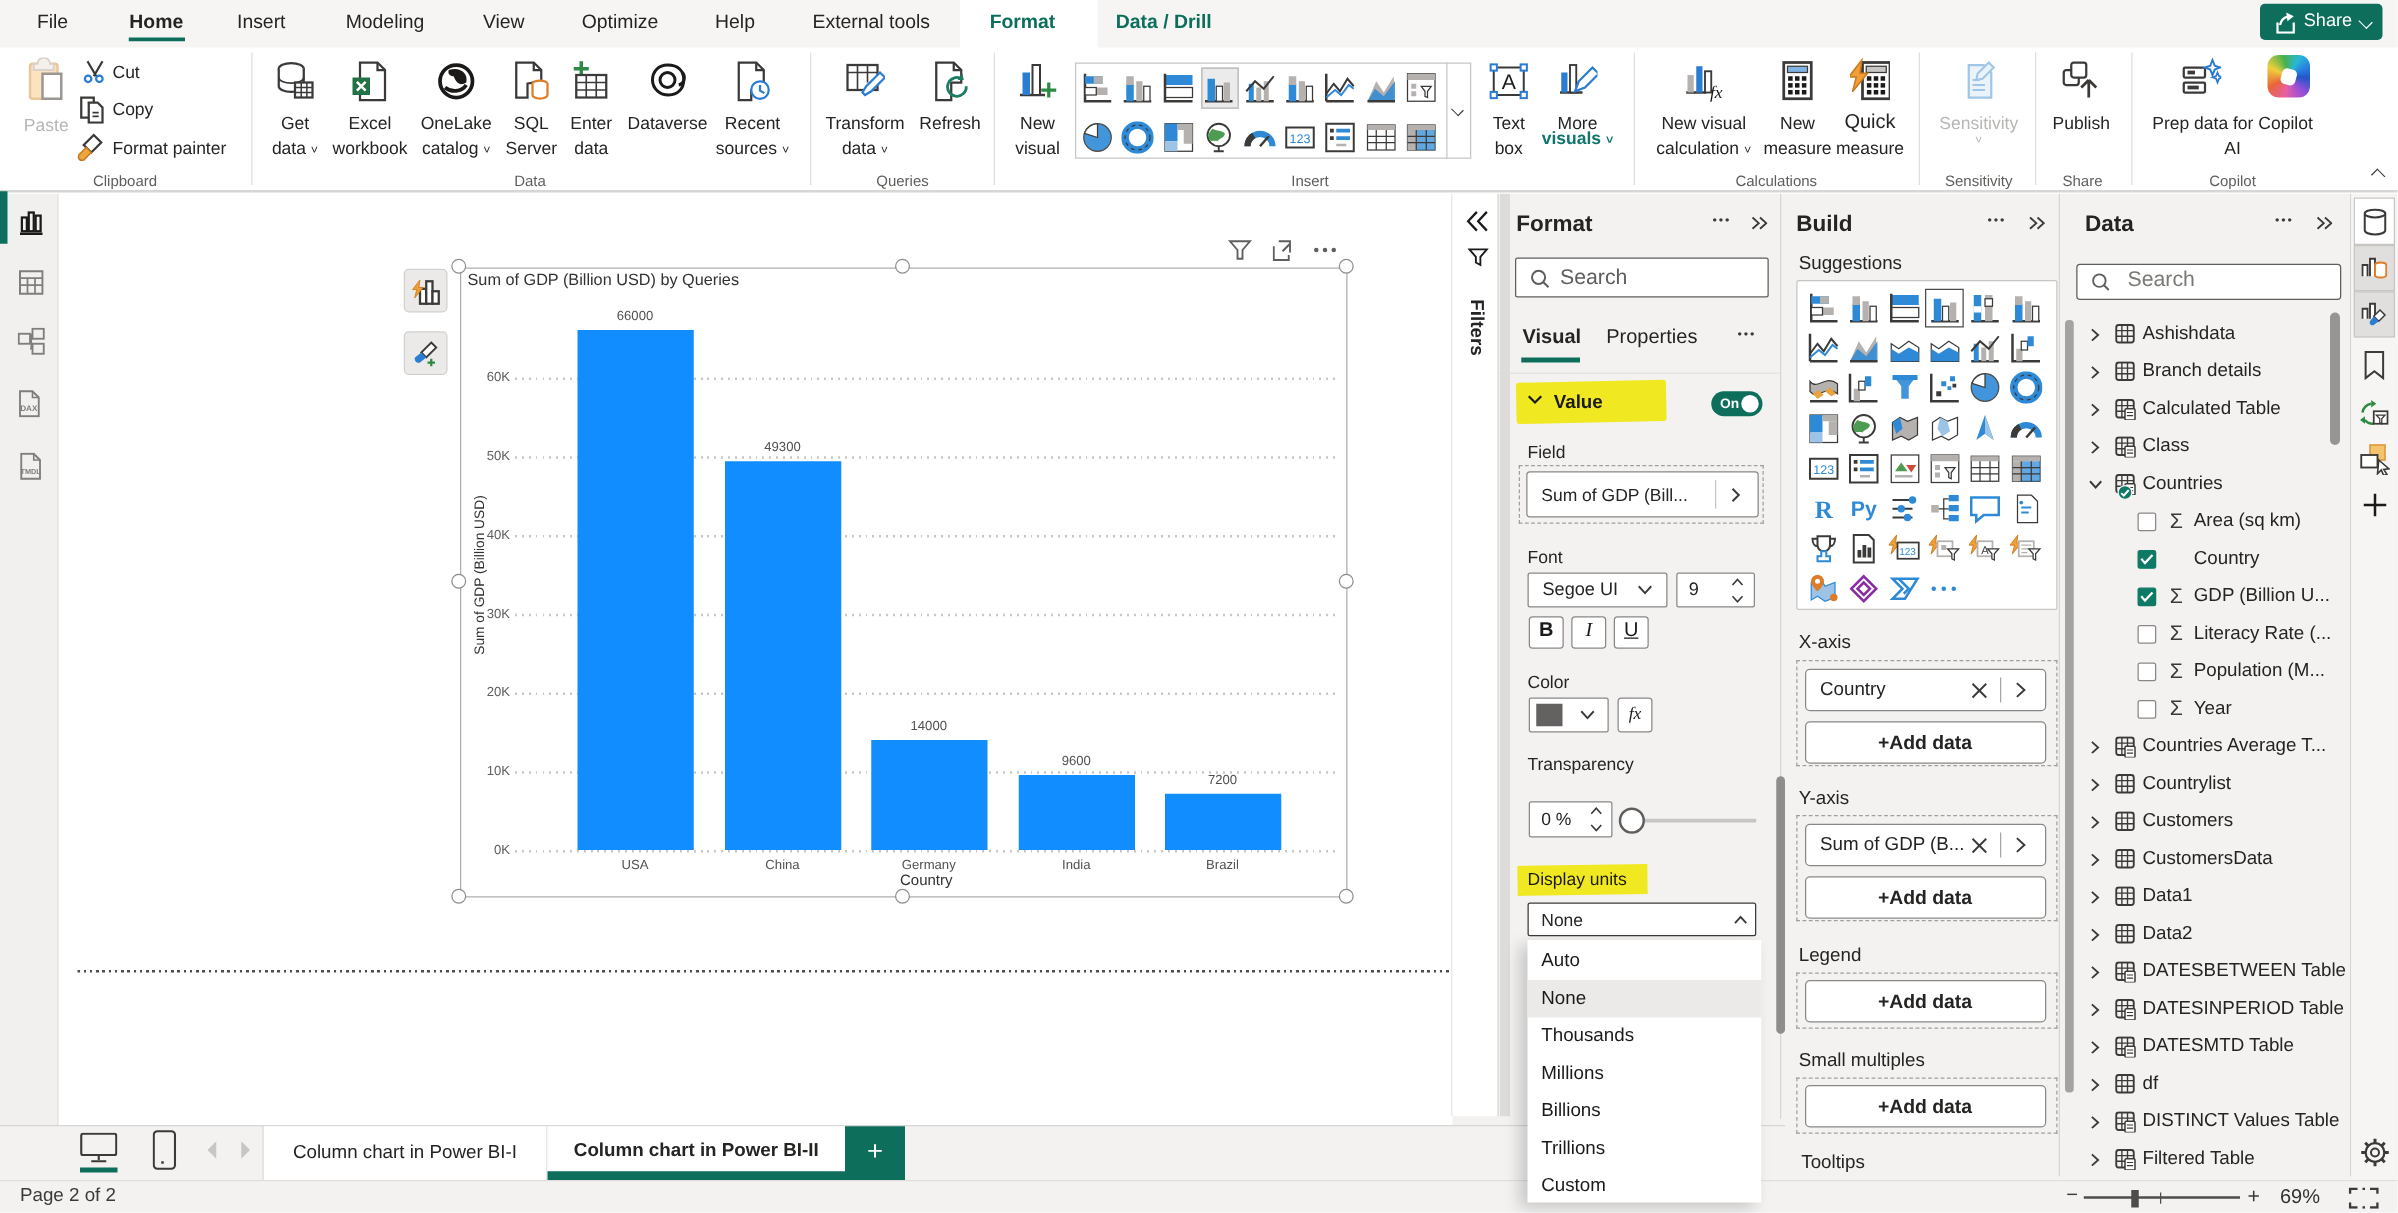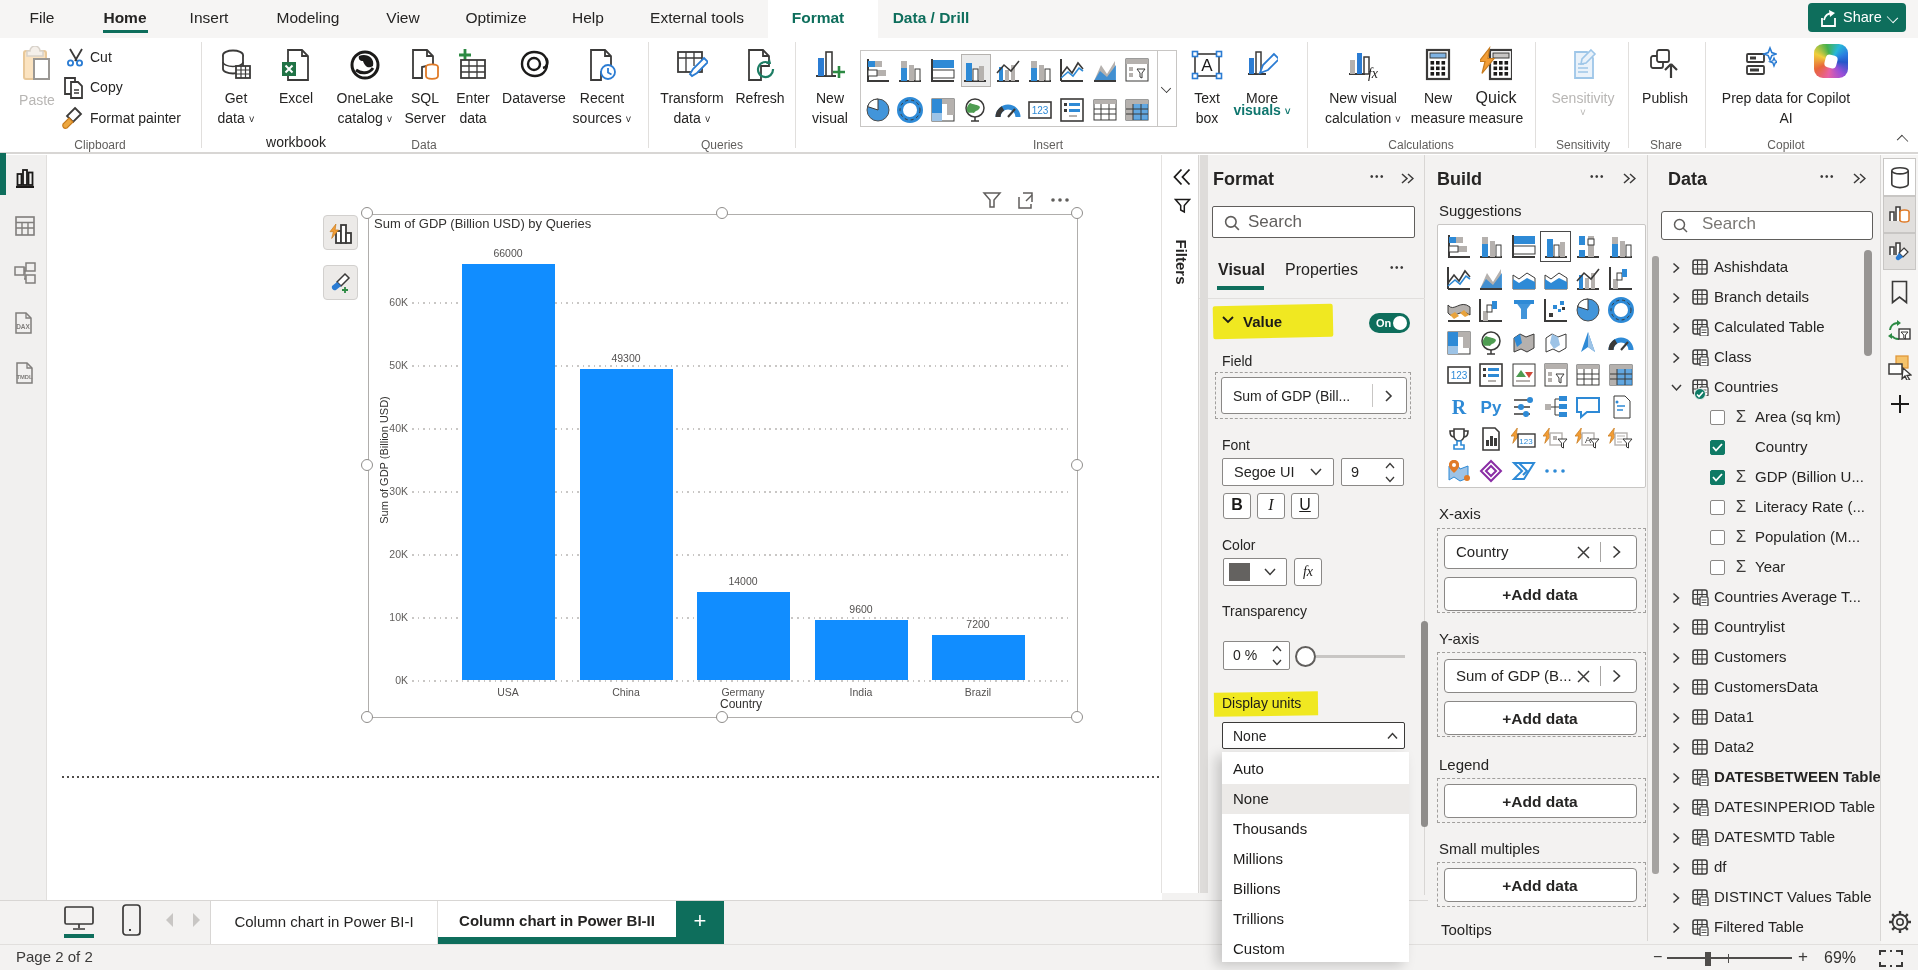--- a/index.html
+++ b/index.html
@@ -74,21 +74,21 @@
   </svg>
 <div style="position:absolute;left:236px;top:84px;height:28px;line-height:28px;font-size:14px;color:#252423;font-weight:400;white-space:nowrap;transform:translateX(-50%);">Get</div>
 <div style="position:absolute;left:236px;top:104px;height:28px;line-height:28px;font-size:14px;color:#252423;font-weight:400;white-space:nowrap;transform:translateX(-50%);">data <span style="font-size:10px">˅</span></div>
 <svg style="position:absolute;left:280px;top:46px" width="32" height="36" viewBox="0 0 32 32">
     <path d="M8 2h14l6 6v24H8z" fill="#fff" stroke="#3b3a39" stroke-width="1.8"></path>
     <path d="M22 2v6h6" fill="none" stroke="#3b3a39" stroke-width="1.8"></path>
     <rect x="2" y="14" width="14" height="14" fill="#217346"></rect>
     <path d="M5.5 17.5l7 7M12.5 17.5l-7 7" stroke="#fff" stroke-width="2"></path>
   </svg>
 <div style="position:absolute;left:296px;top:84px;height:28px;line-height:28px;font-size:14px;color:#252423;font-weight:400;white-space:nowrap;transform:translateX(-50%);">Excel</div>
-<div style="position:absolute;left:296px;top:104px;height:28px;line-height:28px;font-size:14px;color:#252423;font-weight:400;white-space:nowrap;transform:translateX(-50%);margin-top:24px;">workbook</div>
+<div style="position:absolute;left:296px;top:104px;height:28px;line-height:28px;font-size:14px;color:#252423;font-weight:400;white-space:nowrap;transform:translateX(-50%);">workbook</div>
 <svg style="position:absolute;left:349px;top:46px" width="32" height="36" viewBox="0 0 32 32">
     <circle cx="16" cy="17" r="13" fill="#fff" stroke="#1b1a19" stroke-width="3"></circle>
     <path d="M10 8c8-3 16 2 14 10-6 4-9-2-10-5-3 0-5-2-4-5z" fill="#1b1a19"></path>
     <path d="M7 22c5 4 13 4 17-2" fill="none" stroke="#1b1a19" stroke-width="3"></path>
   </svg>
 <div style="position:absolute;left:365px;top:84px;height:28px;line-height:28px;font-size:14px;color:#252423;font-weight:400;white-space:nowrap;transform:translateX(-50%);">OneLake</div>
 <div style="position:absolute;left:365px;top:104px;height:28px;line-height:28px;font-size:14px;color:#252423;font-weight:400;white-space:nowrap;transform:translateX(-50%);">catalog <span style="font-size:10px">˅</span></div>
 <svg style="position:absolute;left:409px;top:46px" width="32" height="36" viewBox="0 0 32 32">
     <path d="M4 2h14l6 6v9h-2l-9 2v11H4z" fill="#fff" stroke="#3b3a39" stroke-width="1.8"></path>
     <path d="M18 2v6h6" fill="none" stroke="#3b3a39" stroke-width="1.8"></path>
@@ -947,21 +947,21 @@
 <div style="position:absolute;left:1714px;top:732px;height:30px;line-height:30px;font-size:15px;color:#252423;font-weight:400;white-space:nowrap;">Data2</div>
 <svg style="position:absolute;left:1672px;top:772px" width="8" height="11" viewBox="0 0 8 11">
     <path d="M1.5 1.5l5 4.5-5 4.5" fill="none" stroke="#3b3a39" stroke-width="1.5"></path>
   </svg>
 <svg style="position:absolute;left:1692px;top:769px" width="17" height="17" viewBox="0 0 17 17">
     <rect x="1" y="1" width="14" height="14" rx="2" fill="none" stroke="#3b3a39" stroke-width="1.5"></rect>
     <path d="M1 5.5h14M5.5 1v14M10 1v14M1 10h14" stroke="#3b3a39" stroke-width="1.1"></path>
     <rect x="8" y="8" width="8" height="9" rx="1" fill="#fff" stroke="#3b3a39" stroke-width="1.2"></rect>
     <path d="M9.5 11h5M9.5 13.5h5" stroke="#3b3a39" stroke-width="0.9"></path>
   </svg>
-<div style="position:absolute;left:1714px;top:762px;height:30px;line-height:30px;font-size:15px;color:#252423;font-weight:700;white-space:nowrap;">DATESBETWEEN Table</div>
+<div style="position:absolute;left:1714px;top:762px;height:30px;line-height:30px;font-size:15px;color:#252423;font-weight:400;white-space:nowrap;">DATESBETWEEN Table</div>
 <svg style="position:absolute;left:1672px;top:802px" width="8" height="11" viewBox="0 0 8 11">
     <path d="M1.5 1.5l5 4.5-5 4.5" fill="none" stroke="#3b3a39" stroke-width="1.5"></path>
   </svg>
 <svg style="position:absolute;left:1692px;top:799px" width="17" height="17" viewBox="0 0 17 17">
     <rect x="1" y="1" width="14" height="14" rx="2" fill="none" stroke="#3b3a39" stroke-width="1.5"></rect>
     <path d="M1 5.5h14M5.5 1v14M10 1v14M1 10h14" stroke="#3b3a39" stroke-width="1.1"></path>
     <rect x="8" y="8" width="8" height="9" rx="1" fill="#fff" stroke="#3b3a39" stroke-width="1.2"></rect>
     <path d="M9.5 11h5M9.5 13.5h5" stroke="#3b3a39" stroke-width="0.9"></path>
   </svg>
 <div style="position:absolute;left:1714px;top:792px;height:30px;line-height:30px;font-size:15px;color:#252423;font-weight:400;white-space:nowrap;">DATESINPERIOD Table</div>

